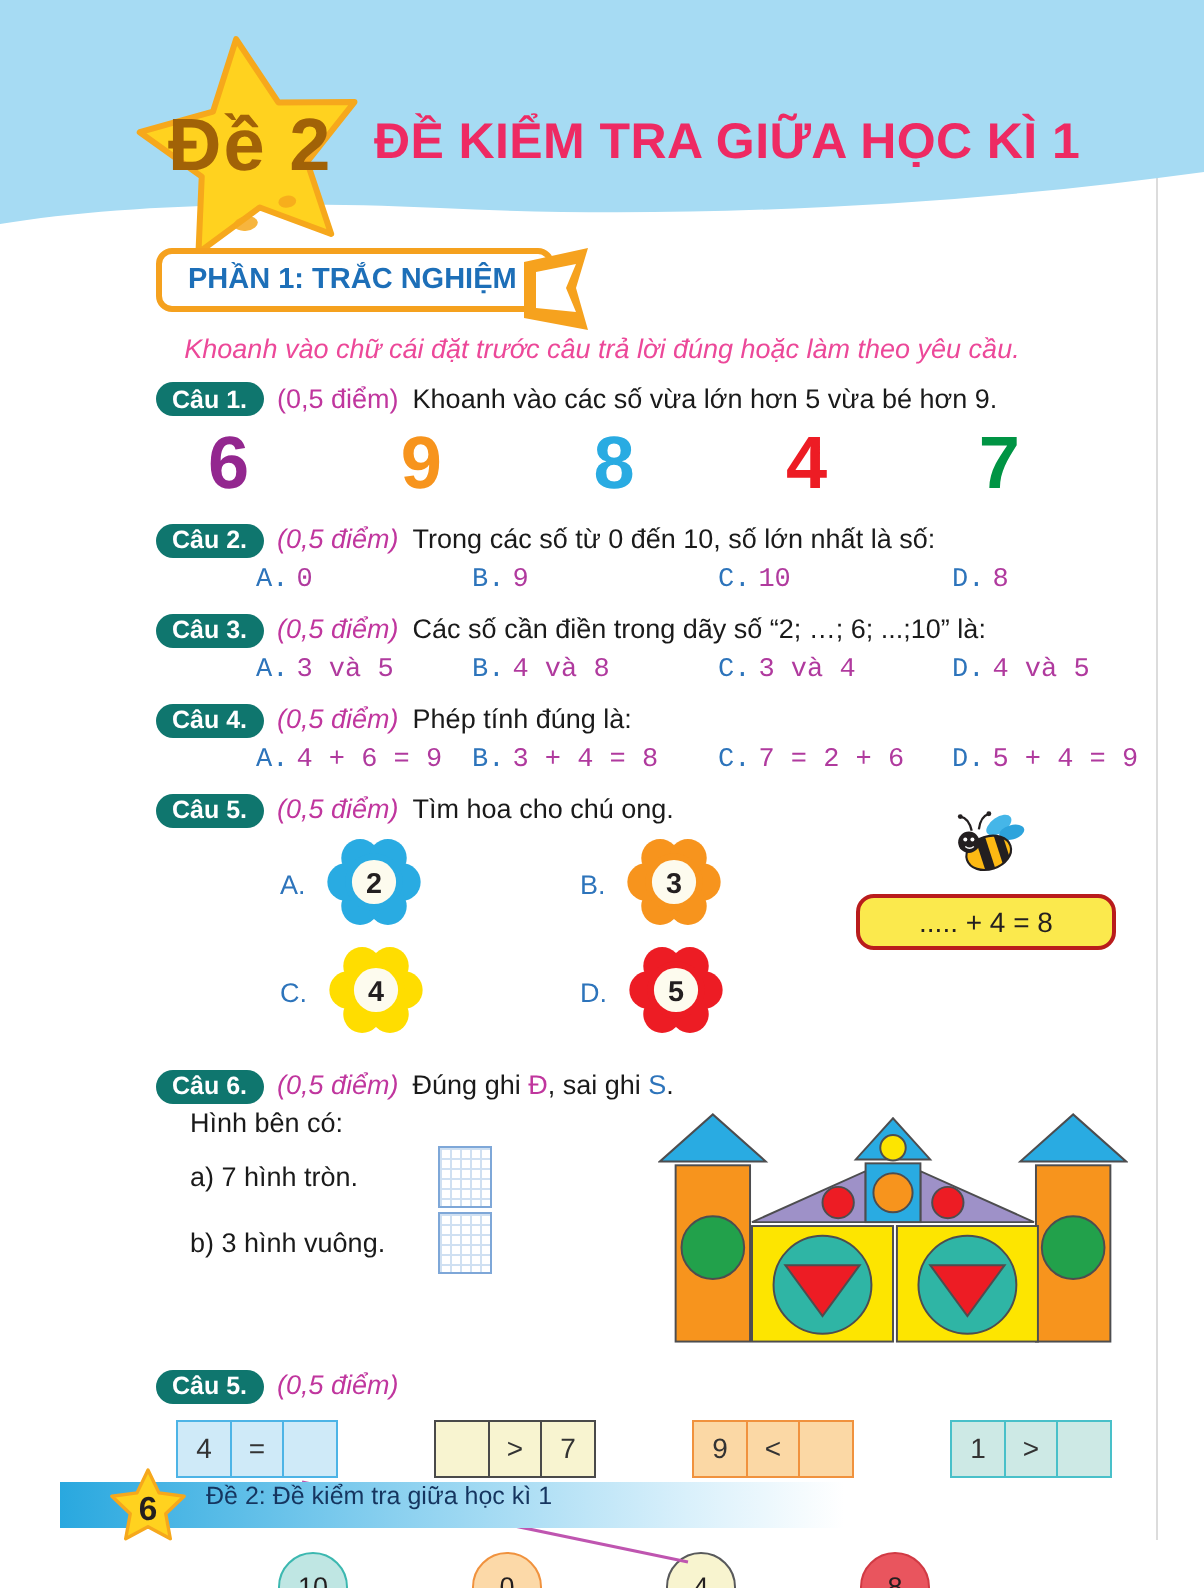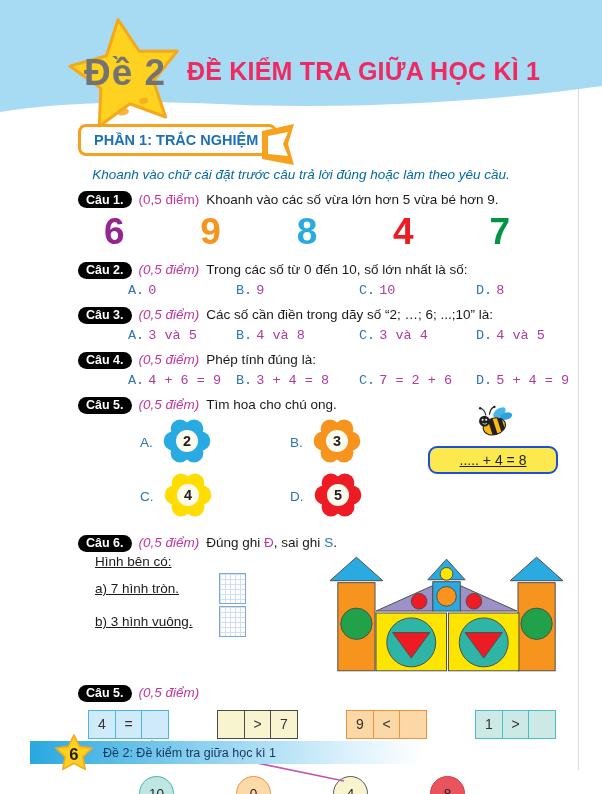--- a/index.html
+++ b/index.html
@@ -5,64 +5,64 @@
   html,body{margin:0;padding:0;}
   body{
     width:602px;height:794px;position:relative;overflow:hidden;
     background:#ffffff;font-family:"Liberation Sans",sans-serif;color:#1a1a1a;
   }
   
   .header-wave{position:absolute;top:0;left:0;z-index:0;}
   .header-star{position:absolute;left:64px;top:14px;z-index:1;}
   .de-badge{
     position:absolute;left:84px;top:52px;z-index:2;
-    font-size:37px;font-weight:800;color:#737373;letter-spacing:1px;
+    font-size:37px;font-weight:800;color:#a16207;letter-spacing:1px;
   }
   .page-title{
     position:absolute;left:187px;top:57px;z-index:2;
     font-size:25px;font-weight:800;color:#ee2a63;letter-spacing:.2px;white-space:nowrap;
   }
   
   .content{position:relative;z-index:3;padding-top:124px;}
   .banner{
     position:relative;margin-left:78px;display:inline-block;
     border:3px solid #f5a11e;border-radius:8px;background:#fff;
     padding:5px 16px 5px 13px;font-size:14.5px;font-weight:bold;color:#1d6fb8;
   }
   .banner-ribbon{position:absolute;right:-26px;top:-3px;}
   .instruction{
-    text-align:center;margin-top:11px;font-style:italic;color:#0369a1;font-size:13.5px;
+    text-align:center;margin-top:11px;font-style:italic;color:#ec4899;font-size:13.5px;
   }
   .q-row{display:flex;align-items:baseline;gap:7px;margin:9px 0 2px 78px;font-size:13.5px;white-space:pre-wrap;}
   .q-badge{
-    background:#000000;color:#fff;font-weight:bold;border-radius:10px;
+    background:#0f766e;color:#fff;font-weight:bold;border-radius:10px;
     padding:1.5px 8px;font-size:12.5px;white-space:nowrap;flex:none;
   }
   .points{color:#c0369e;}
   .pt-italic{font-style:italic;}
   .mag{color:#c0369e;}
   .blue-letter{color:#2d74bb;}
   
   .numbers{display:flex;justify-content:space-between;margin:4px 92px 0 104px;
     font-size:37px;font-weight:bold;line-height:1.1;}
   
   .opts{display:grid;grid-template-columns:108px 123px 117px auto;margin:4px 0 0 128px;font-size:13.5px;font-family:Liberation Mono, monospace;}
   .opt .blue-letter{margin-right:4px;}
   .opt .mag{color:#b03a9e;}
   
   .q5-block{position:relative;height:108px;margin-top:4px;}
   .flowers{display:grid;grid-template-columns:150px 150px;row-gap:4px;margin-left:140px;}
   .flower-cell{display:flex;align-items:center;gap:10px;font-size:13.5px;height:50px;}
   .bee-block{position:absolute;right:44px;top:-14px;width:130px;text-align:center;}
   .bee-sign{
-    background:#fbe94d;border:2px solid #1d4ed8;border-radius:9px;
-    padding:4px 10px;font-size:14px;color:#231f20;margin-top:-2px;white-space:nowrap;text-decoration:underline;
-  }
-  
-  .q6-block{position:relative;height:122px;margin-top:2px;text-decoration:underline;}
+    background:#fbe94d;border:2px solid #b91c1c;border-radius:9px;
+    padding:4px 10px;font-size:14px;color:#231f20;margin-top:-2px;white-space:nowrap;
+  }
+  
+  .q6-block{position:relative;height:122px;margin-top:2px;}
   .q6-left{margin-left:95px;width:235px;font-size:13.5px;}
   .q6-intro{margin:2px 0 4px 0;}
   .q6-item{display:flex;align-items:center;gap:6px;margin:2px 0;}
   .q6-item span{display:inline-block;width:118px;}
   .gridbox{
     width:25px;height:29px;border:1px solid #7ea7d8;background-color:#fff;flex:none;
     background-image:linear-gradient(#cfe0f2 1px,transparent 1px),
                      linear-gradient(90deg,#cfe0f2 1px,transparent 1px);
     background-size:5px 5px;
   }
@@ -82,21 +82,21 @@
   .circle{width:33px;height:33px;border-radius:50%;display:flex;align-items:center;
     justify-content:center;font-size:13.5px;color:#231f20;}
   .circle-teal{background:#bfe6e3;border:1.6px solid #3cb8b0;}
   .circle-orange{background:#fcd9a8;border:1.6px solid #f0923e;}
   .circle-yellow{background:#f8f4cf;border:1.6px solid #58595b;}
   .circle-red{background:#e9555e;border:1.6px solid #d13a44;}
   .connector{position:absolute;left:0;top:0;pointer-events:none;}
   
   .footer{position:absolute;left:30px;top:741px;z-index:4;}
   .footer-bar{
-    width:392px;height:23px;display:flex;align-items:center;
+    width:392px;height:23px;display:flex;align-items:flex-start;
     background:linear-gradient(90deg,#29a8df 0%,#8fd2f0 45%,#d9f0fb 80%,rgba(233,248,253,0) 100%);
   }
   .footer-star{position:absolute;left:24px;top:-8px;}
   .footer-text{margin-left:73px;font-size:12.5px;color:#15355f;}
   .page-edge{position:absolute;right:23px;top:88px;bottom:24px;border-right:1.5px solid #dcdcdc;z-index:0;}
 </style>
 </head>
 <body>
 
 <div class="page-edge"></div>

